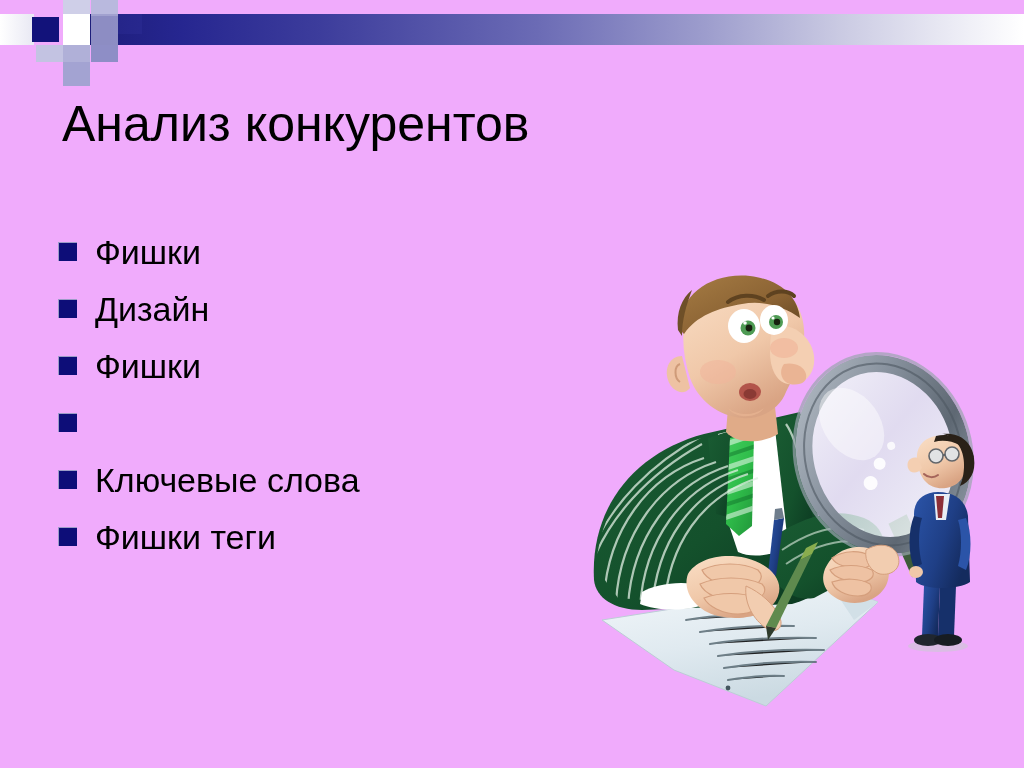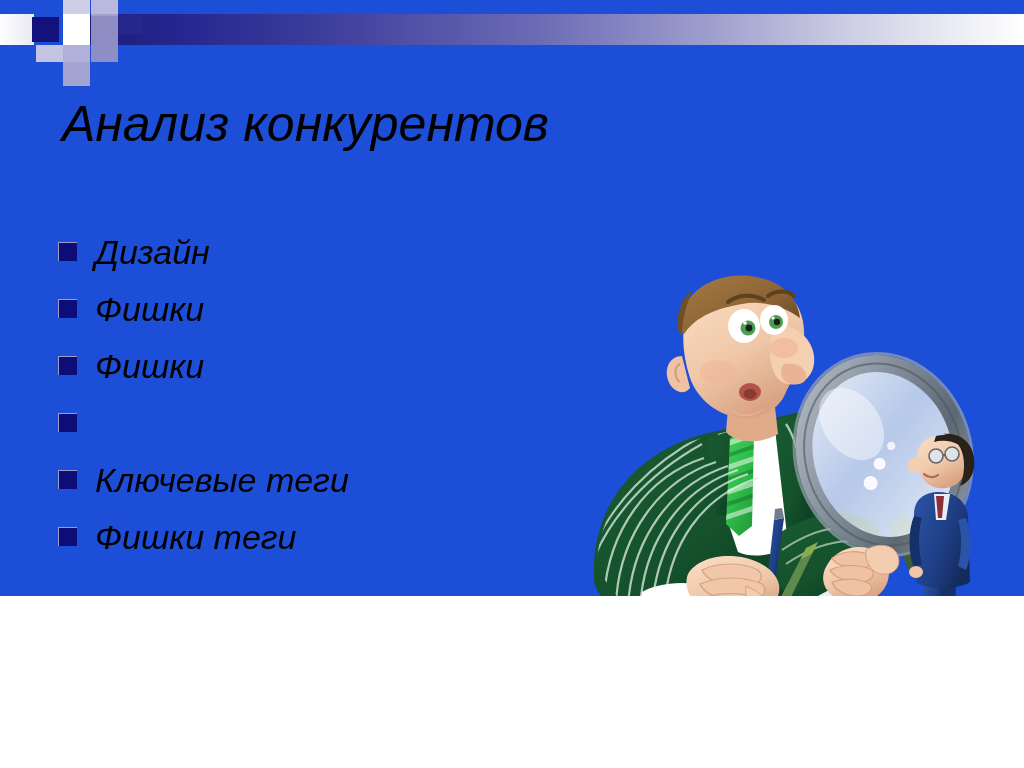--- a/index.html
+++ b/index.html
@@ -7,24 +7,23 @@
     margin: 0;
     padding: 0;
     background: #ffffff;
   }
   body {
     font-family: "Liberation Sans", sans-serif;
   }
   .slide {
     position: relative;
     width: 1024px;
-    height: 596px;
-    background: #1d4ed8;
+    height: 768px;
+    background: #f0abfc;
     overflow: hidden;
-    font-style: italic;
   }
 
   
   .header-deco {
     position: absolute;
     left: 0;
     top: 0;
     width: 1024px;
     height: 90px;
   }
@@ -203,36 +202,36 @@
     <div class="sq sq-f"></div>
     <div class="sq sq-g"></div>
     <div class="sq sq-h"></div>
   </div>
 
   <div class="title">Анализ конкурентов</div>
 
   <div class="bullets">
     <div class="bullet-row">
       <div class="bullet-marker"></div>
+      <div class="bullet-text">Фишки</div>
+    </div>
+    <div class="bullet-row">
+      <div class="bullet-marker"></div>
       <div class="bullet-text">Дизайн</div>
     </div>
     <div class="bullet-row">
       <div class="bullet-marker"></div>
       <div class="bullet-text">Фишки</div>
     </div>
     <div class="bullet-row">
       <div class="bullet-marker"></div>
-      <div class="bullet-text">Фишки</div>
-    </div>
-    <div class="bullet-row">
-      <div class="bullet-marker"></div>
-    </div>
-    <div class="bullet-row">
-      <div class="bullet-marker"></div>
-      <div class="bullet-text">Ключевые теги</div>
+    </div>
+    <div class="bullet-row">
+      <div class="bullet-marker"></div>
+      <div class="bullet-text">Ключевые слова</div>
     </div>
     <div class="bullet-row">
       <div class="bullet-marker"></div>
       <div class="bullet-text">Фишки теги</div>
     </div>
   </div>
 
   <div class="illustration">
     <svg viewBox="0 0 444 440" xmlns="http://www.w3.org/2000/svg">
       <defs>

